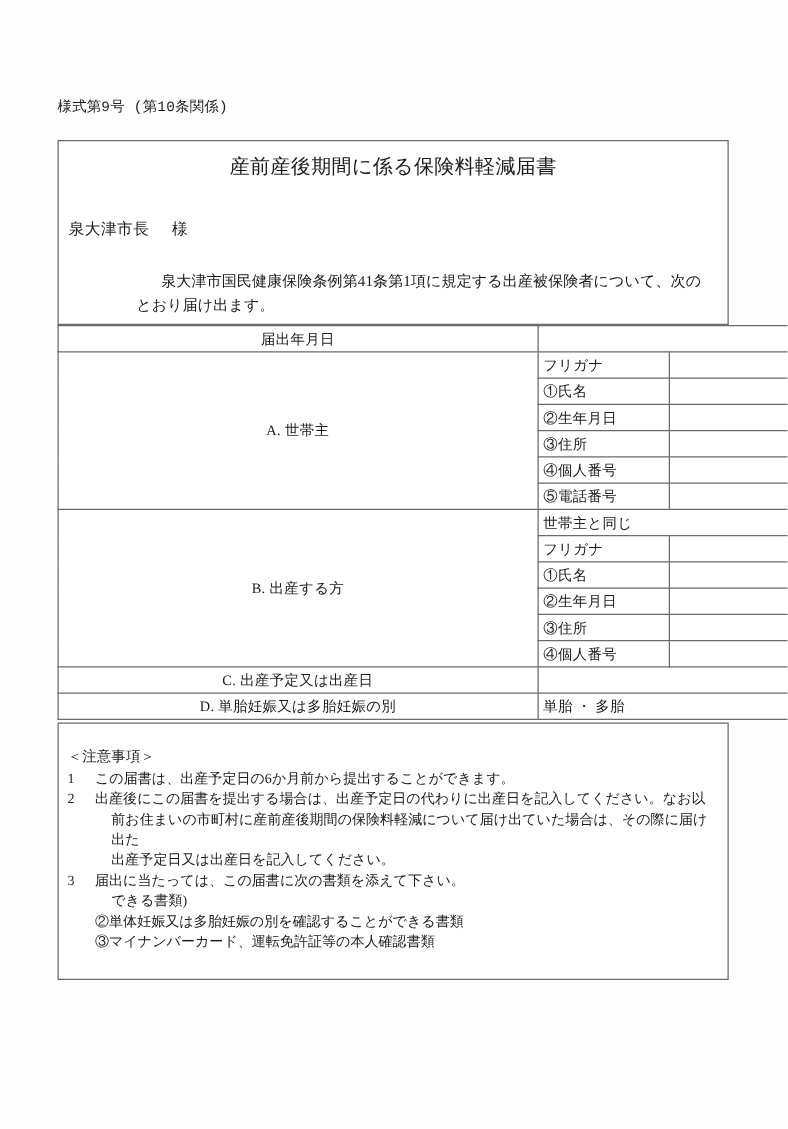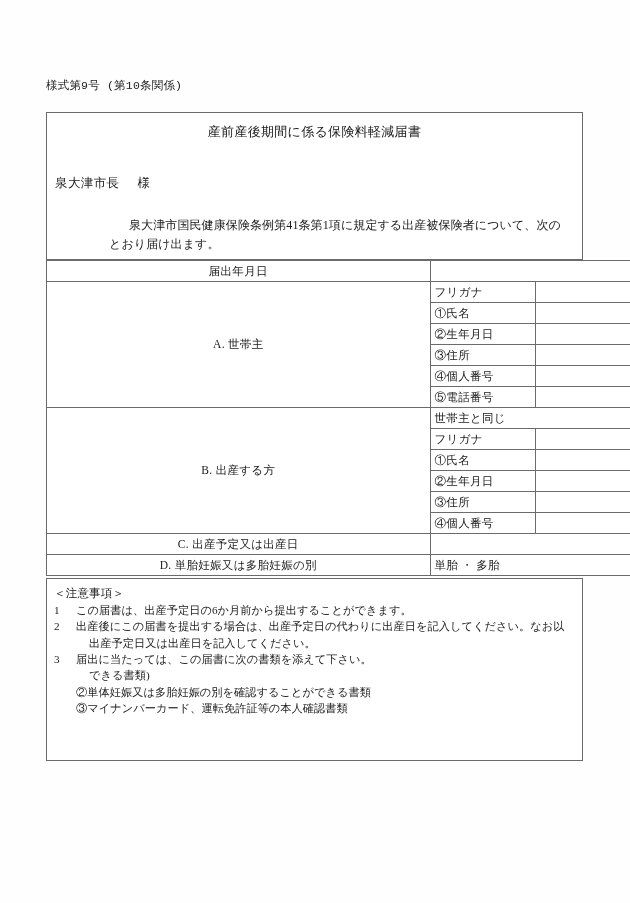--- a/index.html
+++ b/index.html
@@ -41,21 +41,21 @@
     border: 1px solid #6b6b6b;
     box-sizing: border-box;
     background: #ffffff;
   }
   .doc-title {
     position: absolute;
     left: 0;
     top: 10px;
     width: 100%;
     text-align: center;
-    font-size: 13px;
+    font-size: 16px;
     letter-spacing: 0.3px;
   }
   .addressee {
     position: absolute;
     left: 8px;
     top: 62px;
     font-size: 12.5px;
     letter-spacing: 0.4px;
   }
   .addressee .honorific {
@@ -98,25 +98,25 @@
     font-size: 11.5px;
   }
   td.center { text-align: left; margin-top: 48px; }
   td.tall { height: 21px; }
 
   .notes-box {
     position: absolute;
     left: 46px;
     top: 578px;
     width: 537px;
-    height: 183px;
+    height: 206px;
     border: 1px solid #6b6b6b;
     box-sizing: border-box;
     background: #ffffff;
-    padding: 6px 7px 0 7px;
+    padding: 19px 7px 0 7px;
   }
   .notes-title {
     font-size: 11.5px;
     line-height: 1.45;
     letter-spacing: 0.2px;
   }
   .note-row {
     display: flex;
     align-items: flex-start;
     font-size: 11.2px;
@@ -234,20 +234,21 @@
 
     <div class="note-row">
       <span class="note-num">1</span>
       <span class="note-text">この届書は、出産予定日の6か月前から提出することができます。</span>
     </div>
 
     <div class="note-row">
       <span class="note-num">2</span>
       <span class="note-text">
         <span>出産後にこの届書を提出する場合は、出産予定日の代わりに出産日を記入してください。なお以</span>
+        <span class="cont">前お住まいの市町村に産前産後期間の保険料軽減について届け出ていた場合は、その際に届け出た</span>
         <span class="cont">出産予定日又は出産日を記入してください。</span>
       </span>
     </div>
 
     <div class="note-row">
       <span class="note-num">3</span>
       <span class="note-text">届出に当たっては、この届書に次の書類を添えて下さい。</span>
     </div>
 
     <div class="sub-item">

